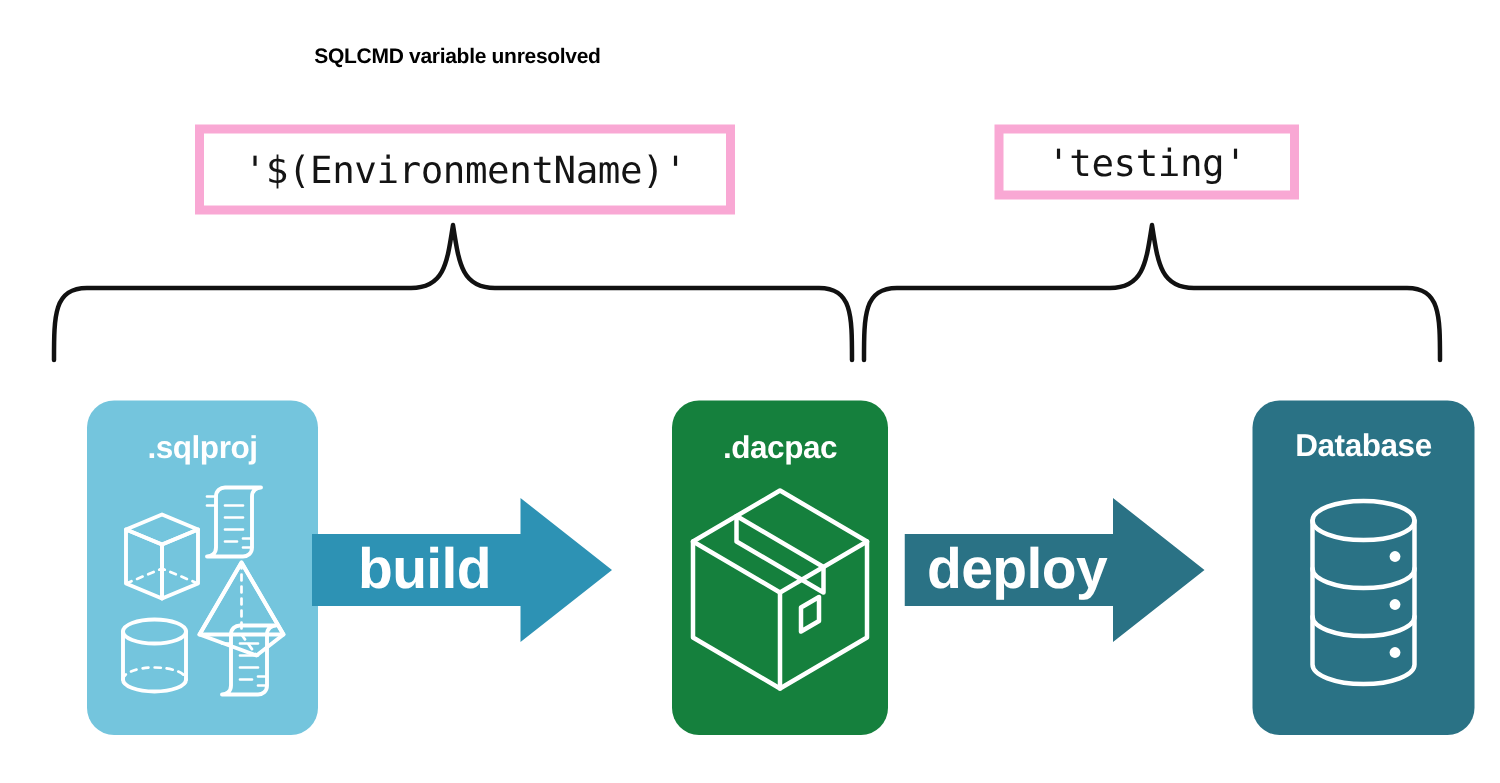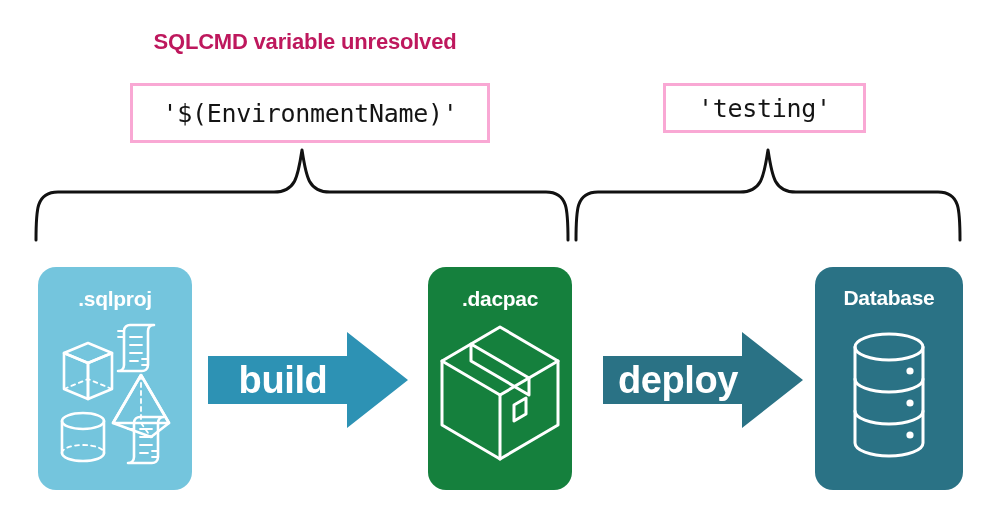--- a/index.html
+++ b/index.html
@@ -7,53 +7,54 @@
     width:1000px;height:522px;
     background:#ffffff;
     font-family:"Liberation Sans", sans-serif;
     overflow:hidden;
   }
   #stage{position:relative;width:1000px;height:522px;}
 
   .heading{
     position:absolute;
     font-weight:bold;
-    font-size:22px;
-    color:#be185d;
+    font-size:14px;
+    color:#000000;
     letter-spacing:-0.2px;
     text-align:center;
     white-space:nowrap;
   }
   #heading-left{left:0;width:610px;top:29px;}
   #heading-right{left:575px;width:388px;top:29px;}
 
   .codebox{
     position:absolute;
     background:#ffffff;
-    border:3px solid #f9a8d4;
+    border:6px solid #f9a8d4;
     box-sizing:border-box;
     display:flex;align-items:center;justify-content:center;
     font-family:"DejaVu Sans Mono","Liberation Mono",monospace;
     font-size:25px;
     color:#141414;
     letter-spacing:-0.3px;
     white-space:nowrap;
   }
   #codebox-left{left:130px;top:83px;width:360px;height:60px;}
   #codebox-right{left:663px;top:83px;width:203px;height:50px;}
 
   .brace-svg{position:absolute;top:146px;}
   #brace-left-wrap{left:28px;}
   #brace-right-wrap{left:568px;}
 
   .card{
     position:absolute;
     top:267px;height:223px;
     border-radius:18px;
     box-sizing:border-box;
+    margin-left:20px;
   }
   #card-sqlproj{left:38px;width:154px;background:#74c5dd;}
   #card-dacpac{left:428px;width:144px;background:#15803d;}
   #card-database{left:815px;width:148px;background:#2a7285;}
 
   .card-label{
     position:absolute;left:0;right:0;
     text-align:center;
     color:#ffffff;
     font-weight:bold;

